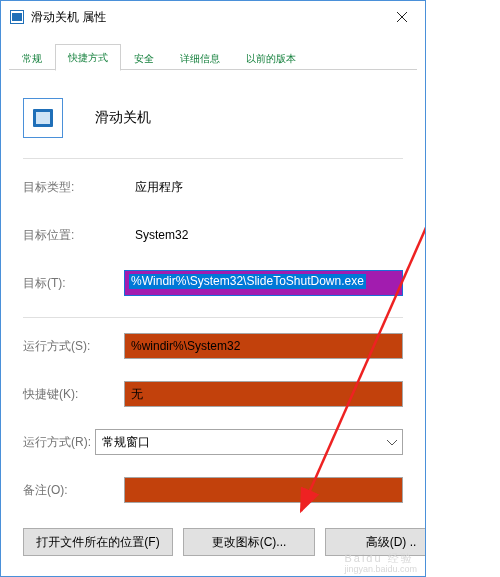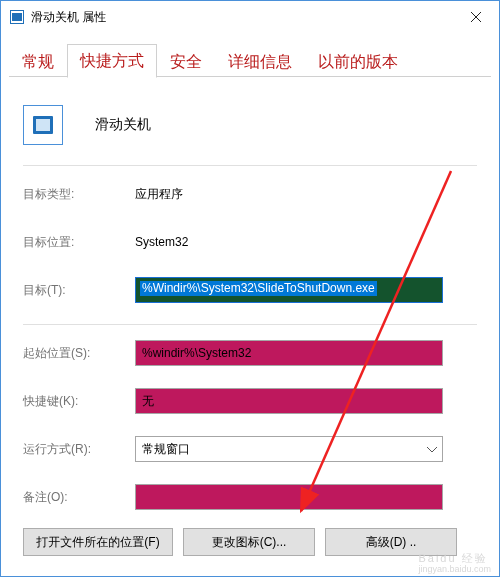--- a/index.html
+++ b/index.html
@@ -4,21 +4,21 @@
 <style>
   * { box-sizing: border-box; }
   html, body {
     margin: 0; padding: 0;
     font-family: "Microsoft YaHei", "Segoe UI", Tahoma, sans-serif;
     font-size: 12px;
     background: #fff;
     color: #000;
   }
   .window {
-    width: 500px;
+    width: 426px;
     height: 577px;
     border: 1px solid #4a90d9;
     background: #fff;
     position: relative;
     overflow: hidden;
   }
   
   .titlebar {
     display: flex;
     align-items: center;
@@ -58,22 +58,22 @@
     
     content: "";
     position: absolute;
     left: 8px; right: 8px; bottom: 0;
     height: 1px;
     background: #d0d0d0;
   }
   .tab {
     padding: 6px 12px 5px 12px;
     background: #fff;
-    color: #b91c1c;
-    font-size: 16px;
+    color: #15803d;
+    font-size: 10px;
     position: relative;
     top: 1px;
   }
   .tab.active {
     border: 1px solid #d0d0d0;
     border-bottom: 1px solid #fff;
     z-index: 2;
   }
   .tab:not(.active) {
     border: 1px solid transparent;
@@ -130,31 +130,31 @@
     color: #737373;
   }
   .form-value {
     font-size: 12px;
   }
   input[type=text], select {
     font-family: inherit;
     font-size: 12px;
     padding: 4px 6px;
     border: 1px solid #a6a6a6;
-    background: #be185d;
+    background: #c2410c;
     color: #000;
     height: 26px;
   }
   .wide-input {
     width: 308px;
   }
   .target-input {
     width: 308px;
     border: 1px solid #1a6fd6;
-    background: #14532d;
+    background: #a21caf;
     height: 26px;
     padding: 3px 4px;
     position: relative;
   }
   .target-input .sel {
     background: #0078d7;
     color: #fff;
     padding: 0 2px 1px 2px;
   }
   select.wide-input {
@@ -273,21 +273,21 @@
     <div class="form-row">
       <div class="form-label">目标(T):</div>
       <div class="target-input">
         <span class="sel">%Windir%\System32\SlideToShutDown.exe</span>
       </div>
     </div>
 
     <div class="divider" style="margin-top:16px;"></div>
 
     <div class="form-row">
-      <div class="form-label">起始位置(S):</div>
+      <div class="form-label">运行方式(S):</div>
       <input type="text" class="wide-input" value="%windir%\System32" style="">
     </div>
 
     <div class="form-row">
       <div class="form-label">快捷键(K):</div>
       <input type="text" class="wide-input" value="无" style="">
     </div>
 
     <div class="form-row">
       <div class="form-label">运行方式(R):</div>

